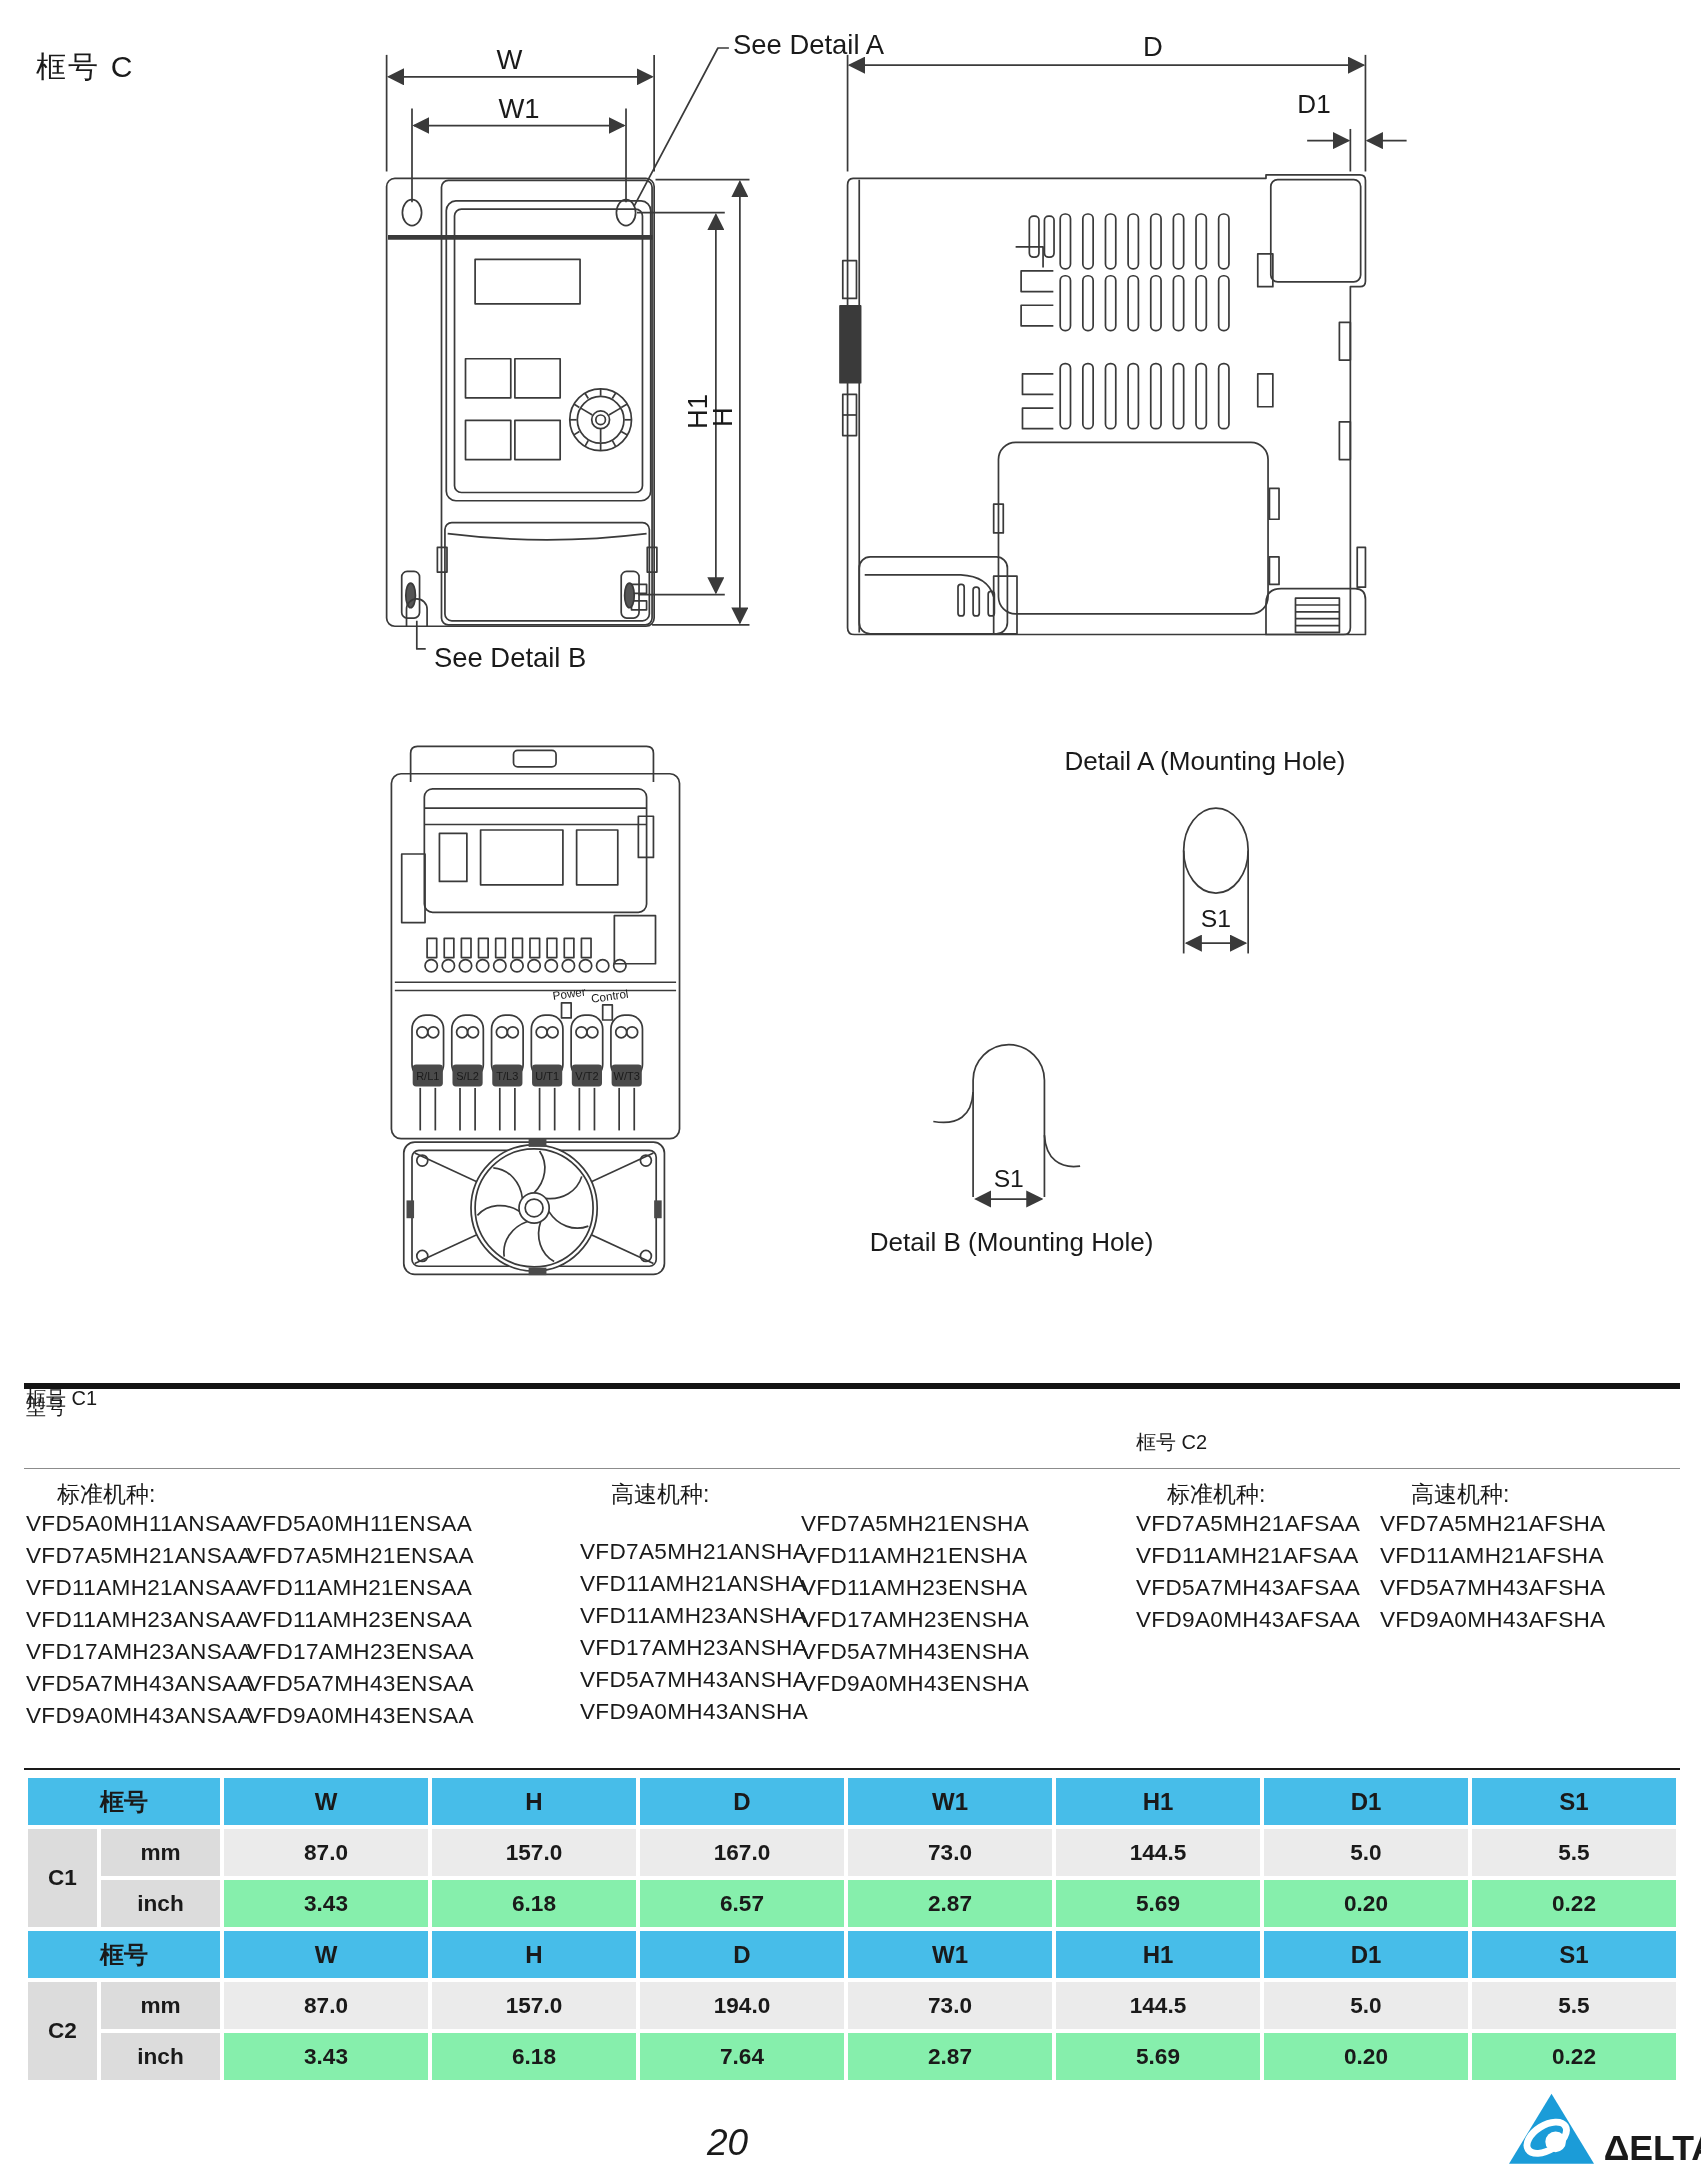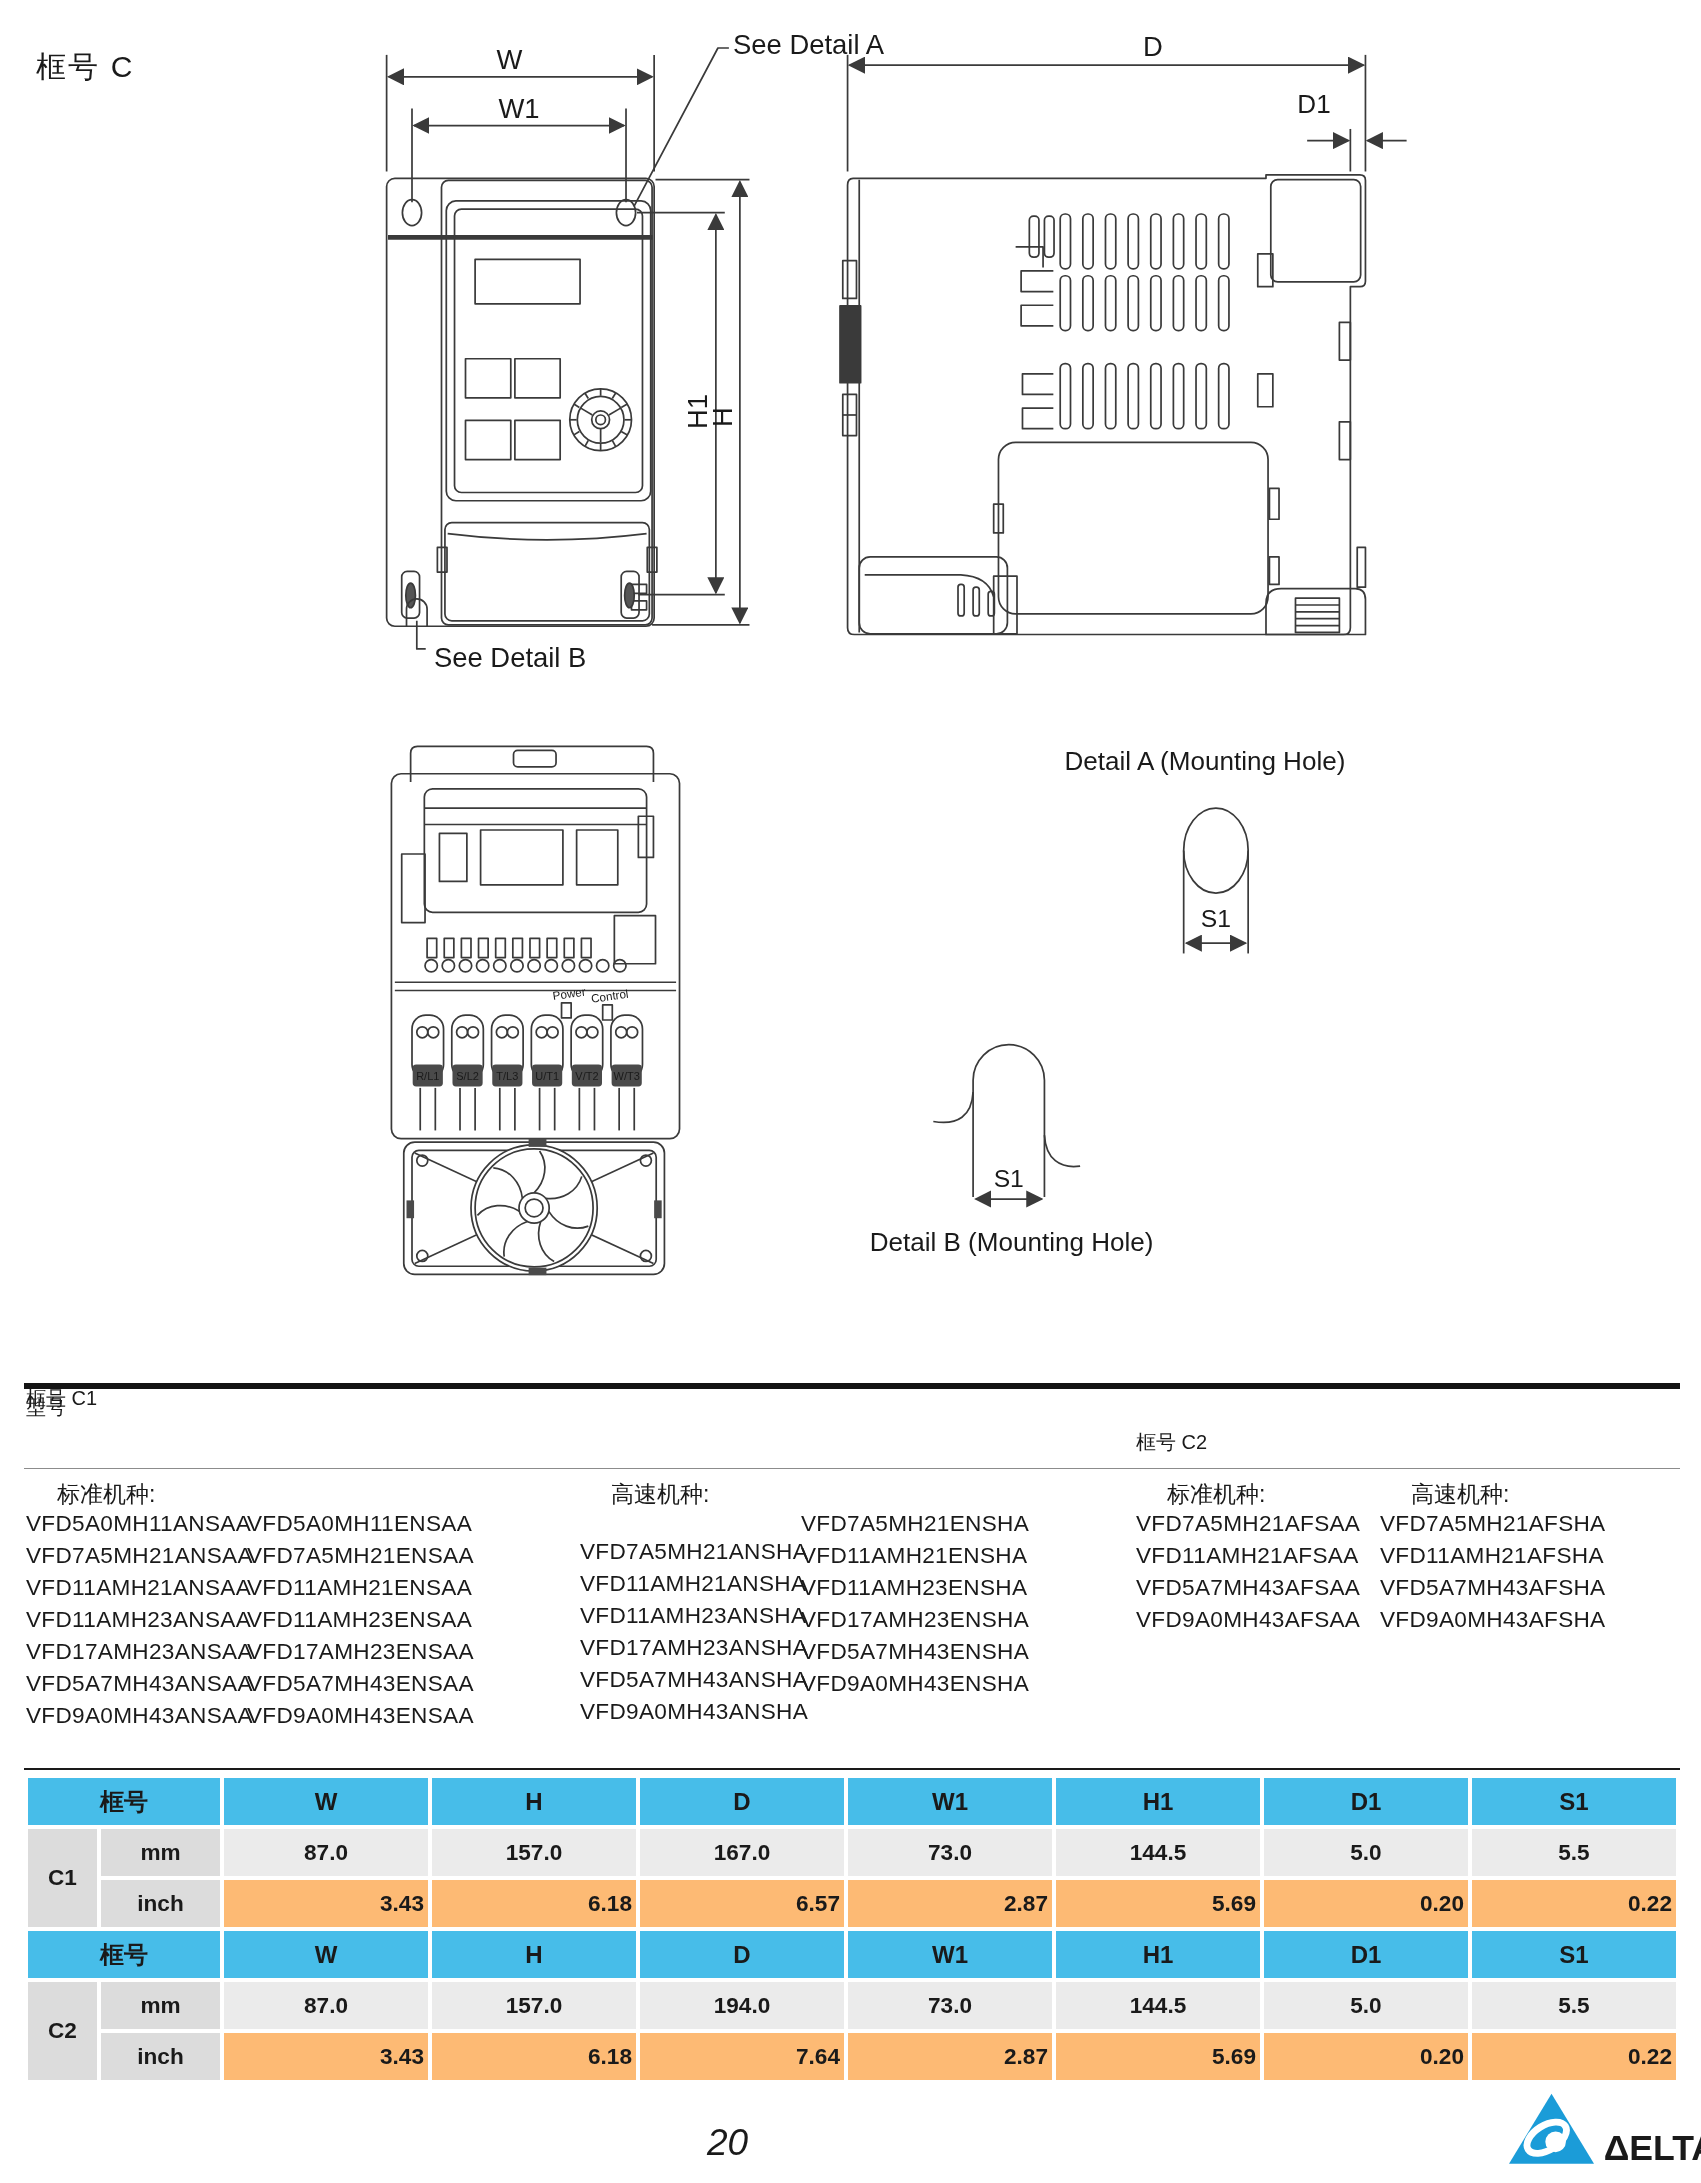--- a/index.html
+++ b/index.html
@@ -16,21 +16,21 @@
   .sec-label{font-size:23px;white-space:nowrap;margin-left:31px;}
   .model-col{font-size:22.6px;line-height:32px;white-space:nowrap;letter-spacing:0.3px;}
   #dim-table{
     position:absolute;left:24px;top:1774px;width:1656px;
     border-collapse:separate;border-spacing:4.1px;table-layout:fixed;
     font-size:22.6px;text-align:center;
   }
   #dim-table td{height:39px;padding:4px;overflow:hidden;font-weight:bold;}
   .th-blue{background:#47BDE9;font-size:24px;}
   .cell-mm{background:#EBEBEB;}
-  .cell-inch{background:#fdba74;text-align:right;}
+  .cell-inch{background:#86efac;}
   .cell-label{background:#DCDCDC;}
   .page-num{left:707px;top:2122px;width:82px;text-align:left;font-size:37px;font-style:italic;}
   svg text{font-family:"Liberation Sans", sans-serif;fill:#1a1a1a;stroke:none;}
 </style>
 </head>
 <body>
 
 <div class="abs page-title">框号 C</div>
 
 <svg class="abs" style="left:0;top:0" width="1702" height="1317" viewBox="0 0 2480 1920">

